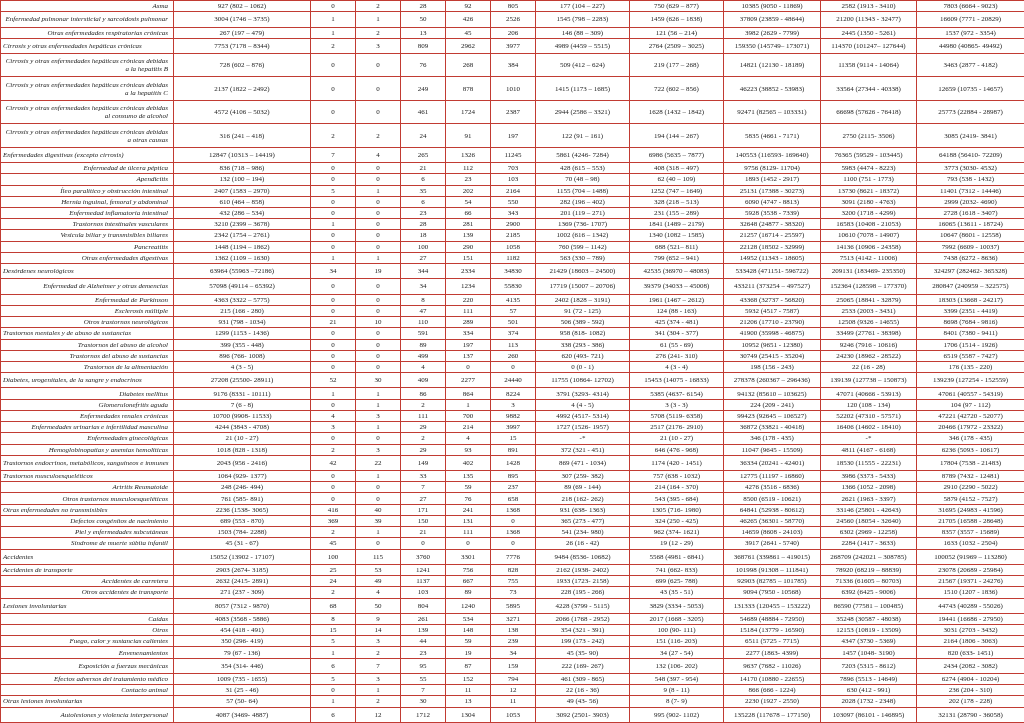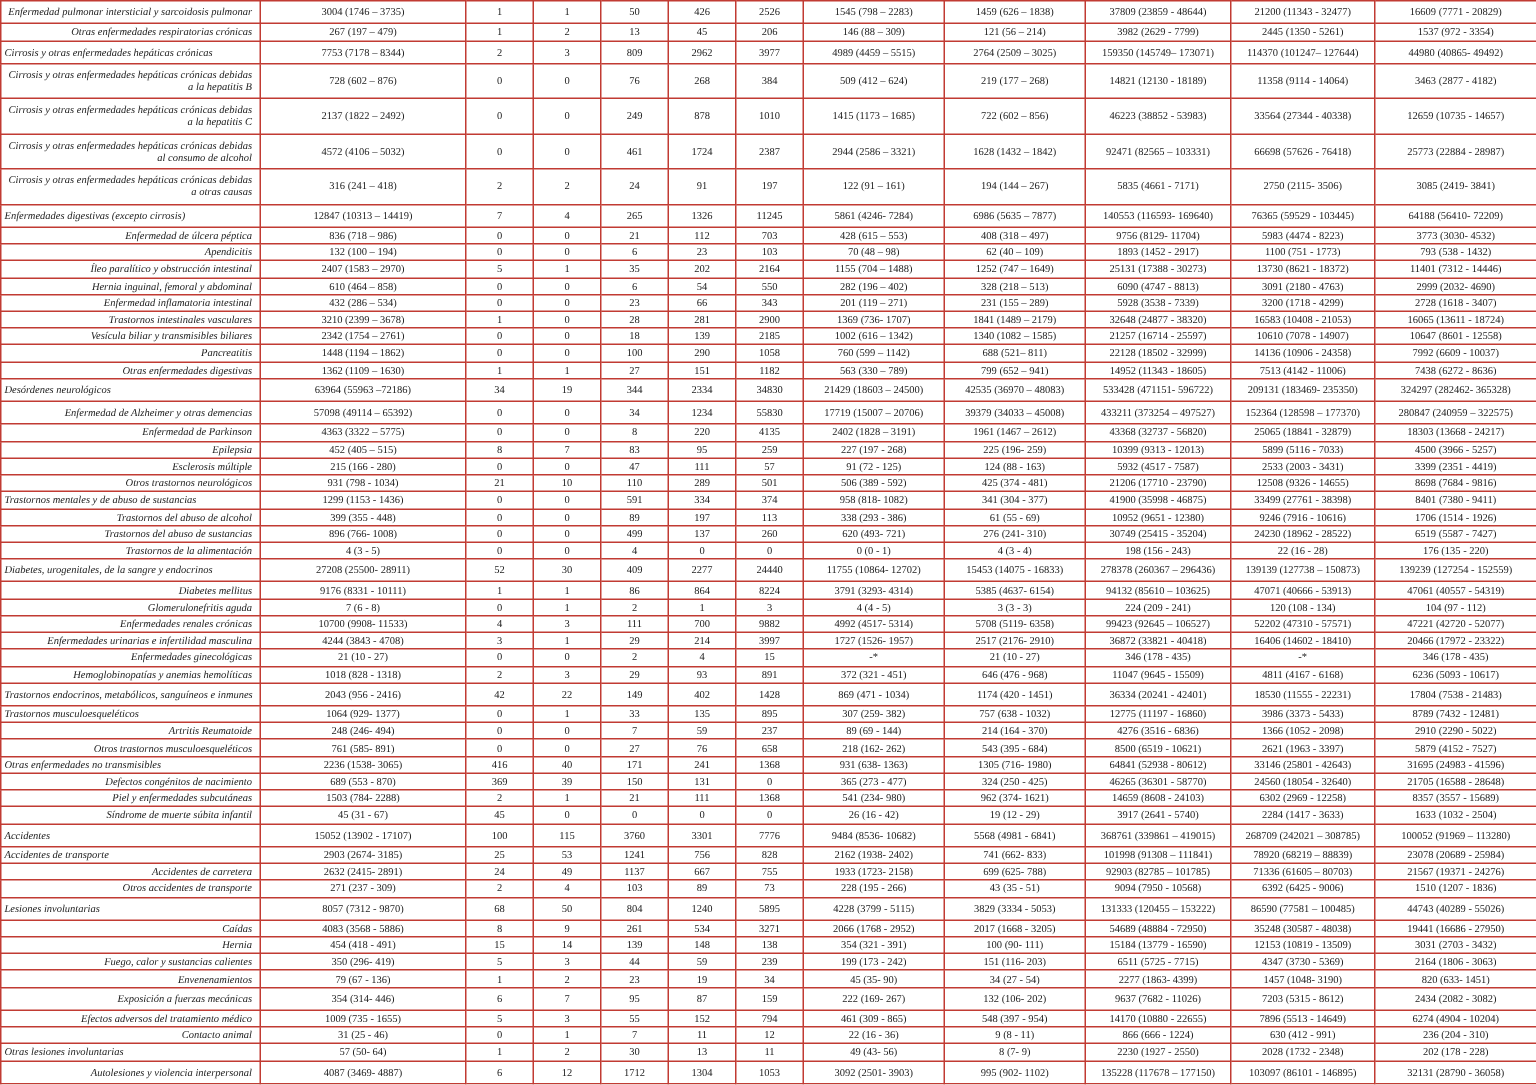--- a/index.html
+++ b/index.html
@@ -36,20 +36,34 @@
         <col style="width:45px">
         <col style="width:45px">
         <col style="width:45px">
       <col style="width:94px">
         <col style="width:94px">
         <col style="width:97px">
         <col style="width:96px">
         <col style="width:108px">
     </colgroup>
     <tbody>
+        <tr>
+          <td class="lbl l1">Asma</td>
+          <td>927 (802 – 1062)</td>
+          <td>0</td>
+          <td>2</td>
+          <td>28</td>
+          <td>92</td>
+          <td>805</td>
+          <td>177 (104 – 227)</td>
+          <td>750 (629 – 877)</td>
+          <td>10385 (9050 - 11869)</td>
+          <td>2582 (1913 - 3410)</td>
+          <td>7803 (6664 - 9023)</td>
+        </tr>
         <tr class="sp">
           <td class="lbl l1">Enfermedad pulmonar intersticial y sarcoidosis pulmonar</td>
           <td>3004 (1746 – 3735)</td>
           <td>1</td>
           <td>1</td>
           <td>50</td>
           <td>426</td>
           <td>2526</td>
           <td>1545 (798 – 2283)</td>
           <td>1459 (626 – 1838)</td>
@@ -317,34 +331,20 @@
           <td>8</td>
           <td>220</td>
           <td>4135</td>
           <td>2402 (1828 – 3191)</td>
           <td>1961 (1467 – 2612)</td>
           <td>43368 (32737 - 56820)</td>
           <td>25065 (18841 - 32879)</td>
           <td>18303 (13668 - 24217)</td>
         </tr>
         <tr>
-          <td class="lbl l1">Epilepsia</td>
-          <td>452 (405 – 515)</td>
-          <td>8</td>
-          <td>7</td>
-          <td>83</td>
-          <td>95</td>
-          <td>259</td>
-          <td>227 (197 - 268)</td>
-          <td>225 (196- 259)</td>
-          <td>10399 (9313 - 12013)</td>
-          <td>5899 (5116 - 7033)</td>
-          <td>4500 (3966 - 5257)</td>
-        </tr>
-        <tr>
           <td class="lbl l1">Esclerosis múltiple</td>
           <td>215 (166 - 280)</td>
           <td>0</td>
           <td>0</td>
           <td>47</td>
           <td>111</td>
           <td>57</td>
           <td>91 (72 - 125)</td>
           <td>124 (88 - 163)</td>
           <td>5932 (4517 - 7587)</td>
@@ -709,21 +709,21 @@
           <td>261</td>
           <td>534</td>
           <td>3271</td>
           <td>2066 (1768 - 2952)</td>
           <td>2017 (1668 - 3205)</td>
           <td>54689 (48884 - 72950)</td>
           <td>35248 (30587 - 48038)</td>
           <td>19441 (16686 - 27950)</td>
         </tr>
         <tr>
-          <td class="lbl l1">Hernia</td>
+          <td class="lbl l1">Otros</td>
           <td>454 (418 - 491)</td>
           <td>15</td>
           <td>14</td>
           <td>139</td>
           <td>148</td>
           <td>138</td>
           <td>354 (321 - 391)</td>
           <td>100 (90- 111)</td>
           <td>15184 (13779 - 16590)</td>
           <td>12153 (10819 - 13509)</td>

